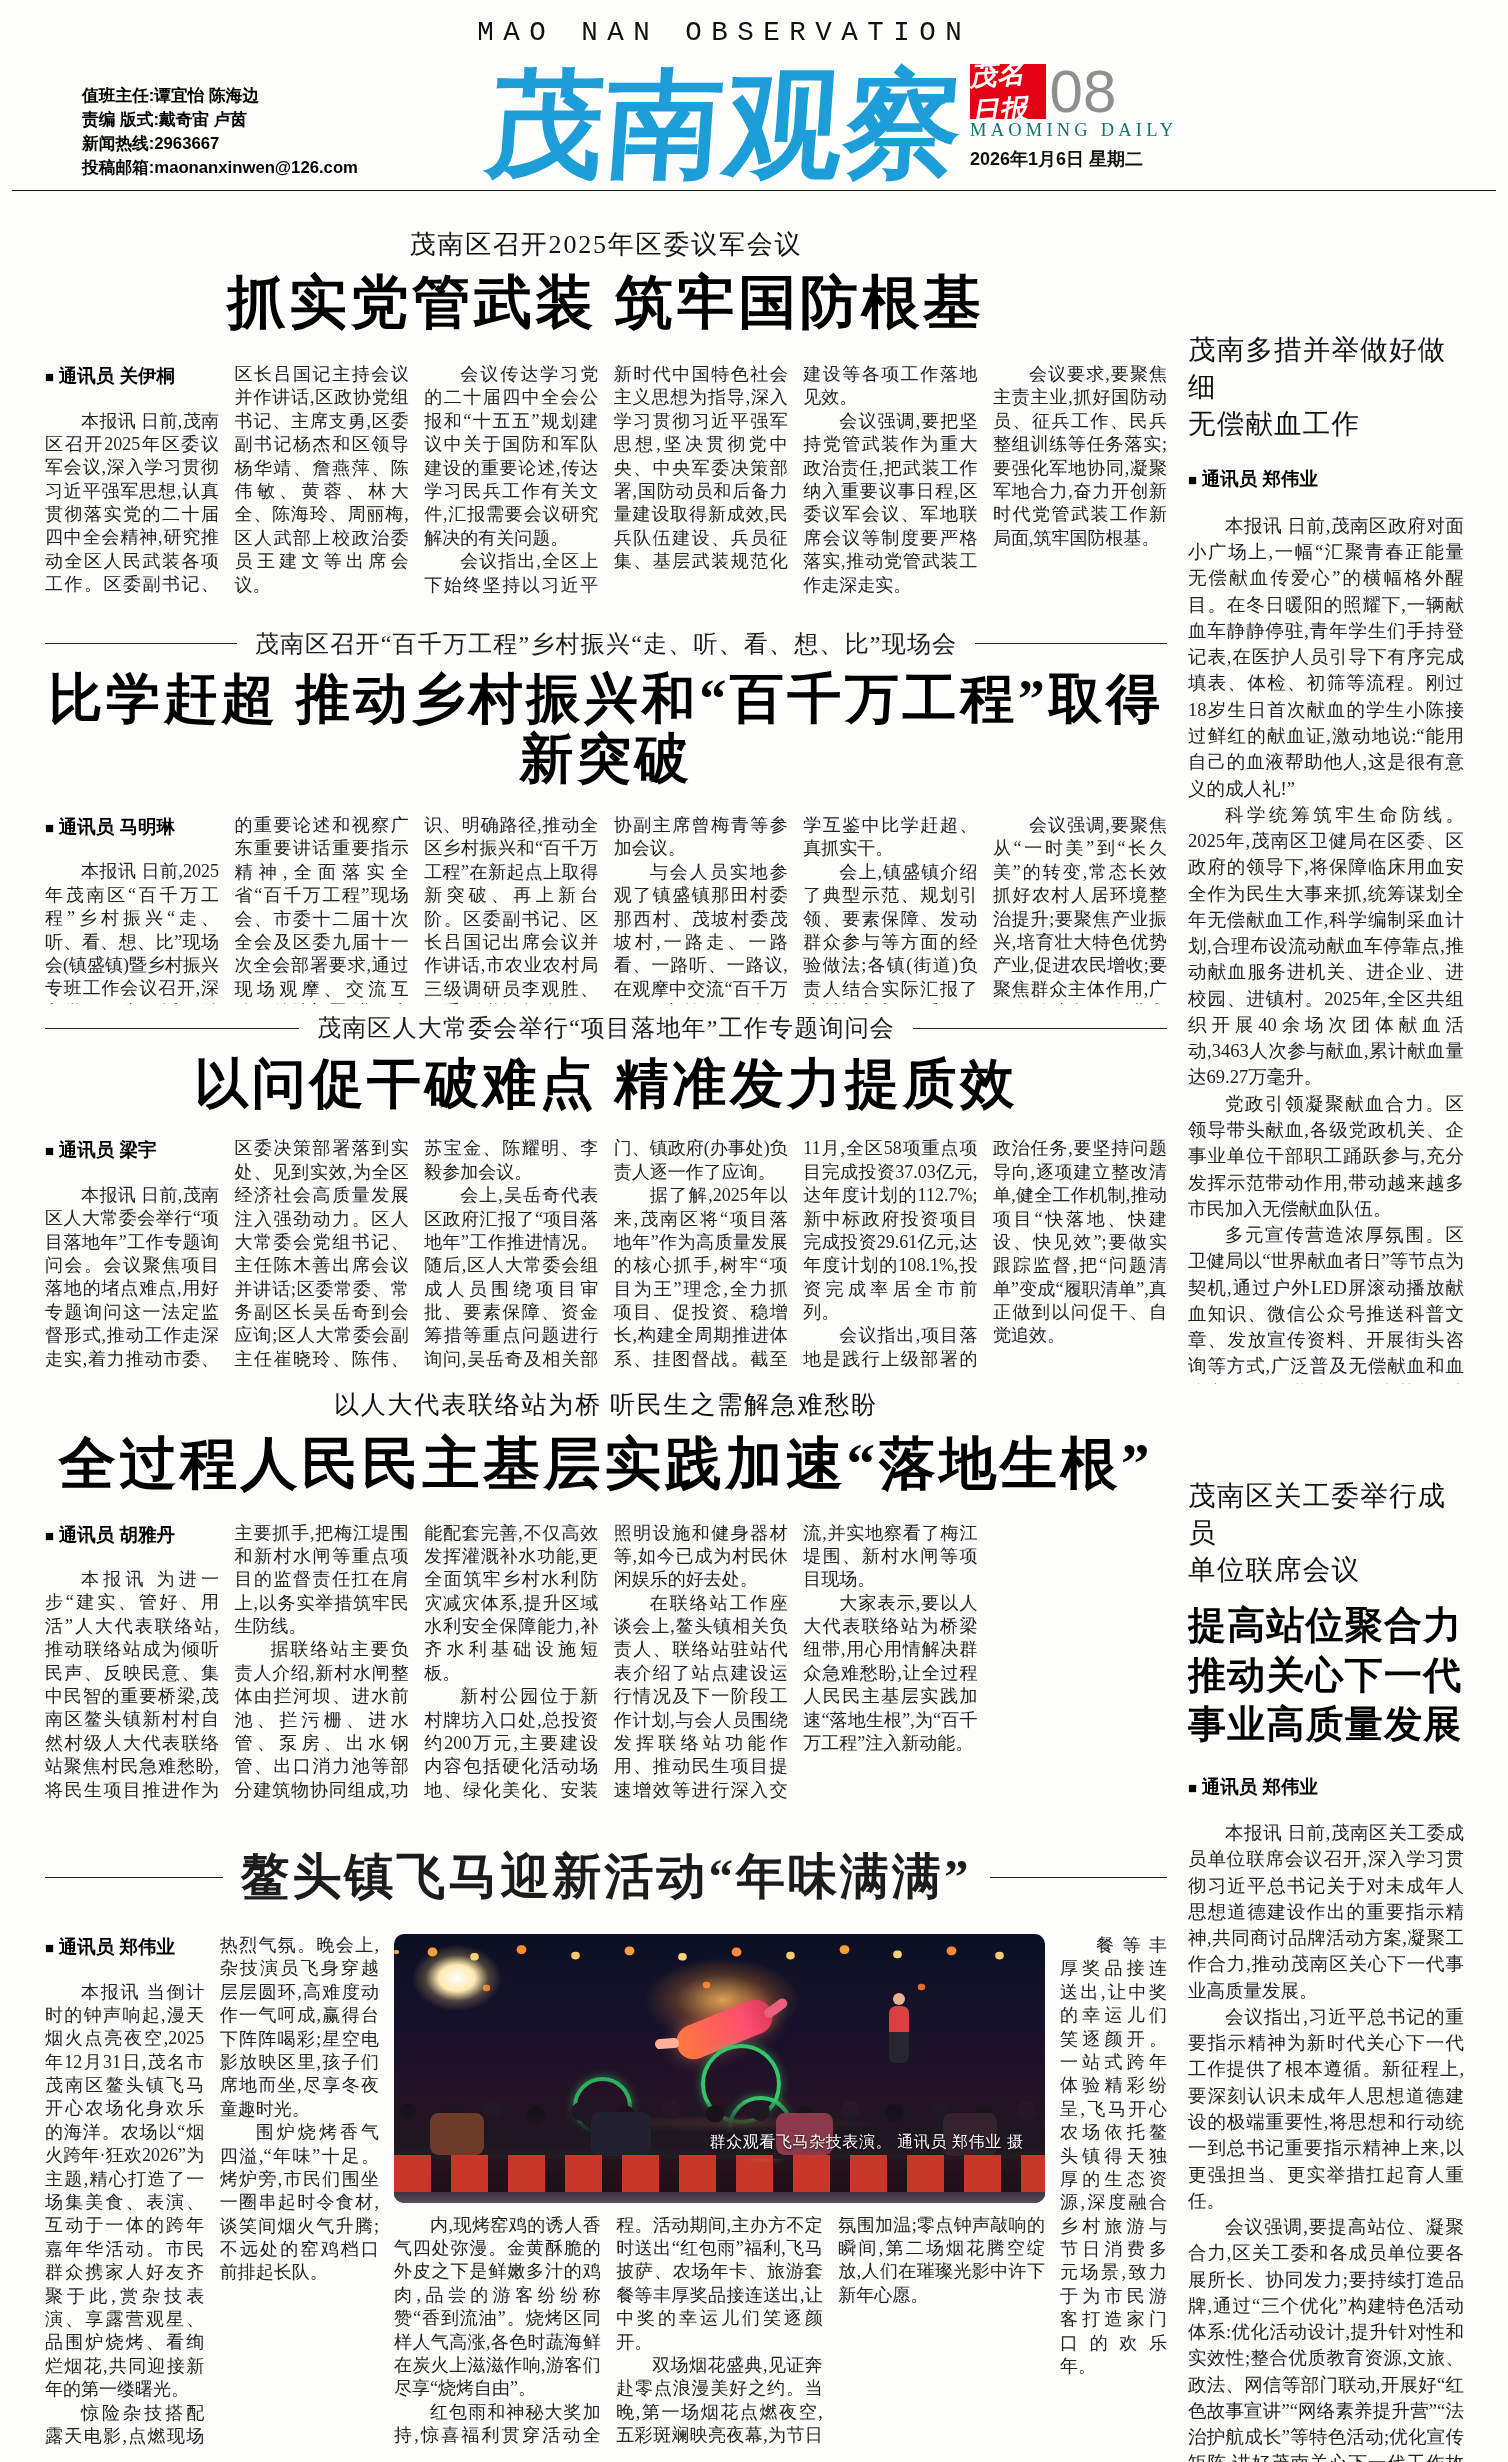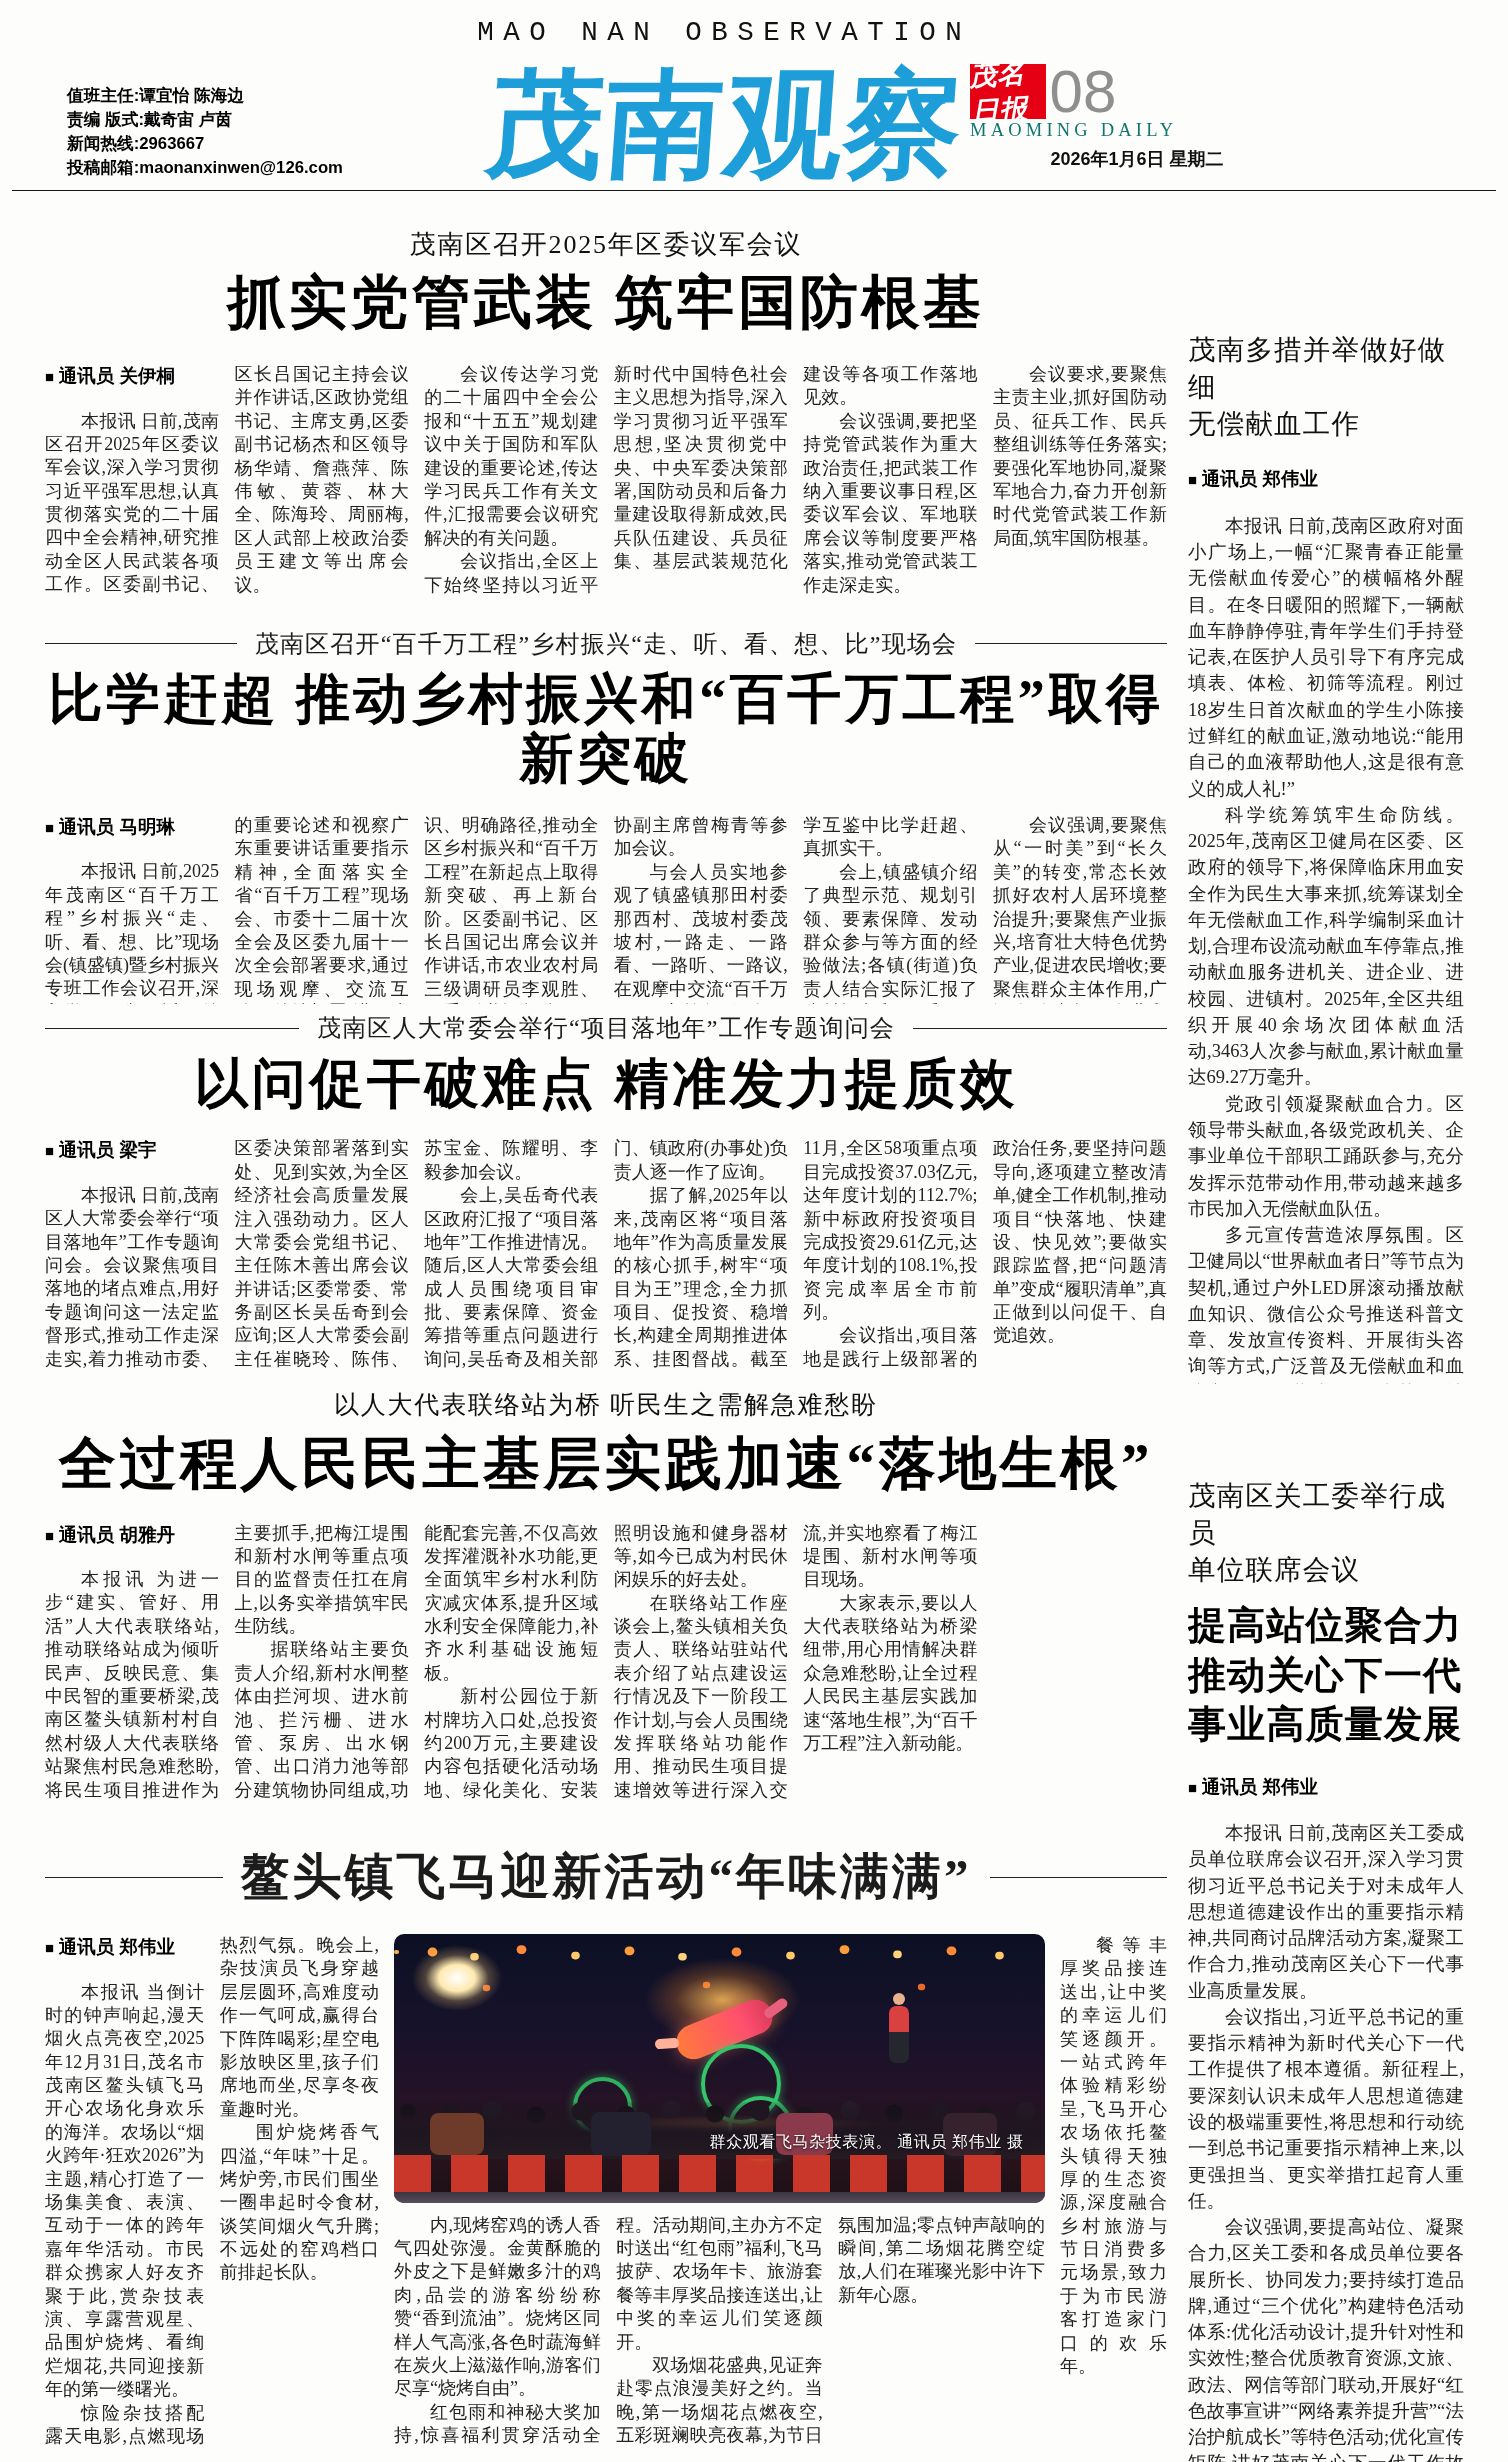--- a/index.html
+++ b/index.html
@@ -2,31 +2,31 @@
 <html style="font-size:9.5px"><head>
 <meta charset="utf-8">
 <style>
   html,body{margin:0;padding:0;background:#e9e9e9;}
   .page{position:relative;width:1508px;height:2462px;background:#fdfdfc;margin:0 auto;overflow:hidden;
         font-family:"Liberation Serif","DejaVu Serif",serif;color:#1c1c1c;}
   
   .masthead{position:absolute;left:0;top:0;width:1508px;height:190px;}
   .m-eng{position:absolute;left:50%;top:16.7px;transform:translateX(-56%);font-size:27.5px;letter-spacing:9.5px;
          color:#111;font-family:Liberation Mono, monospace;white-space:nowrap;}
-  .m-info{position:absolute;left:67px;top:84px;font-family:"Liberation Sans","DejaVu Sans",sans-serif;
+  .m-info{position:absolute;left:82px;top:84px;font-family:"Liberation Sans","DejaVu Sans",sans-serif;
           font-weight:bold;font-size:16.7px;line-height:24px;color:#000;}
   .m-cn{position:absolute;left:50%;top:47px;transform:translateX(-56%) skewX(-4deg);font-size:117px;font-weight:bold;
         letter-spacing:2.4px;white-space:nowrap;font-family:"Liberation Serif",serif;}
   .m-right{position:absolute;left:970px;top:64px;width:334px;}
   .m-logo-row{display:flex;align-items:flex-start;}
   .m-logobox{width:76px;height:55px;display:flex;align-items:center;justify-content:center;}
   .m-logobox span{color:#fff;font-size:27.5px;font-weight:bold;font-style:italic;letter-spacing:0.6px;transform:rotate(-4deg);}
   .m-page{font-size:60px;line-height:55px;color:#8f8f8f;font-family:"Liberation Sans",sans-serif;margin-left:3.6px;}
   .m-daily{margin-top:1px;font-size:18.5px;letter-spacing:4.2px;color:#0f766e;}
-  .m-date{margin-top:6px;font-size:18px;font-weight:bold;font-family:"Liberation Sans",sans-serif;color:#111;text-align:center;}
+  .m-date{margin-top:6px;font-size:18px;font-weight:bold;font-family:"Liberation Sans",sans-serif;color:#111;}
   .m-rule{position:absolute;left:12px;right:12px;top:190px;border-top:1.8px solid #161616;}
   
   .kicker{text-align:center;font-size:25px;letter-spacing:1.8px;color:#111;}
   .kicker-flanked{display:flex;align-items:center;gap:18px;}
   .kicker-flanked .hline{flex:1;border-top:1.2px solid #222;}
   .kicker-flanked .ktext{white-space:nowrap;font-size:24px;letter-spacing:1.2px;}
   .headline{text-align:center;font-weight:bold;color:#000;letter-spacing:3.6px;line-height:1.12;}
   .cols{column-gap:15.5px;column-fill:auto;text-align:justify;overflow:hidden;}
   .cols-6{column-count:6;}
   .cols-2{column-count:2;}

